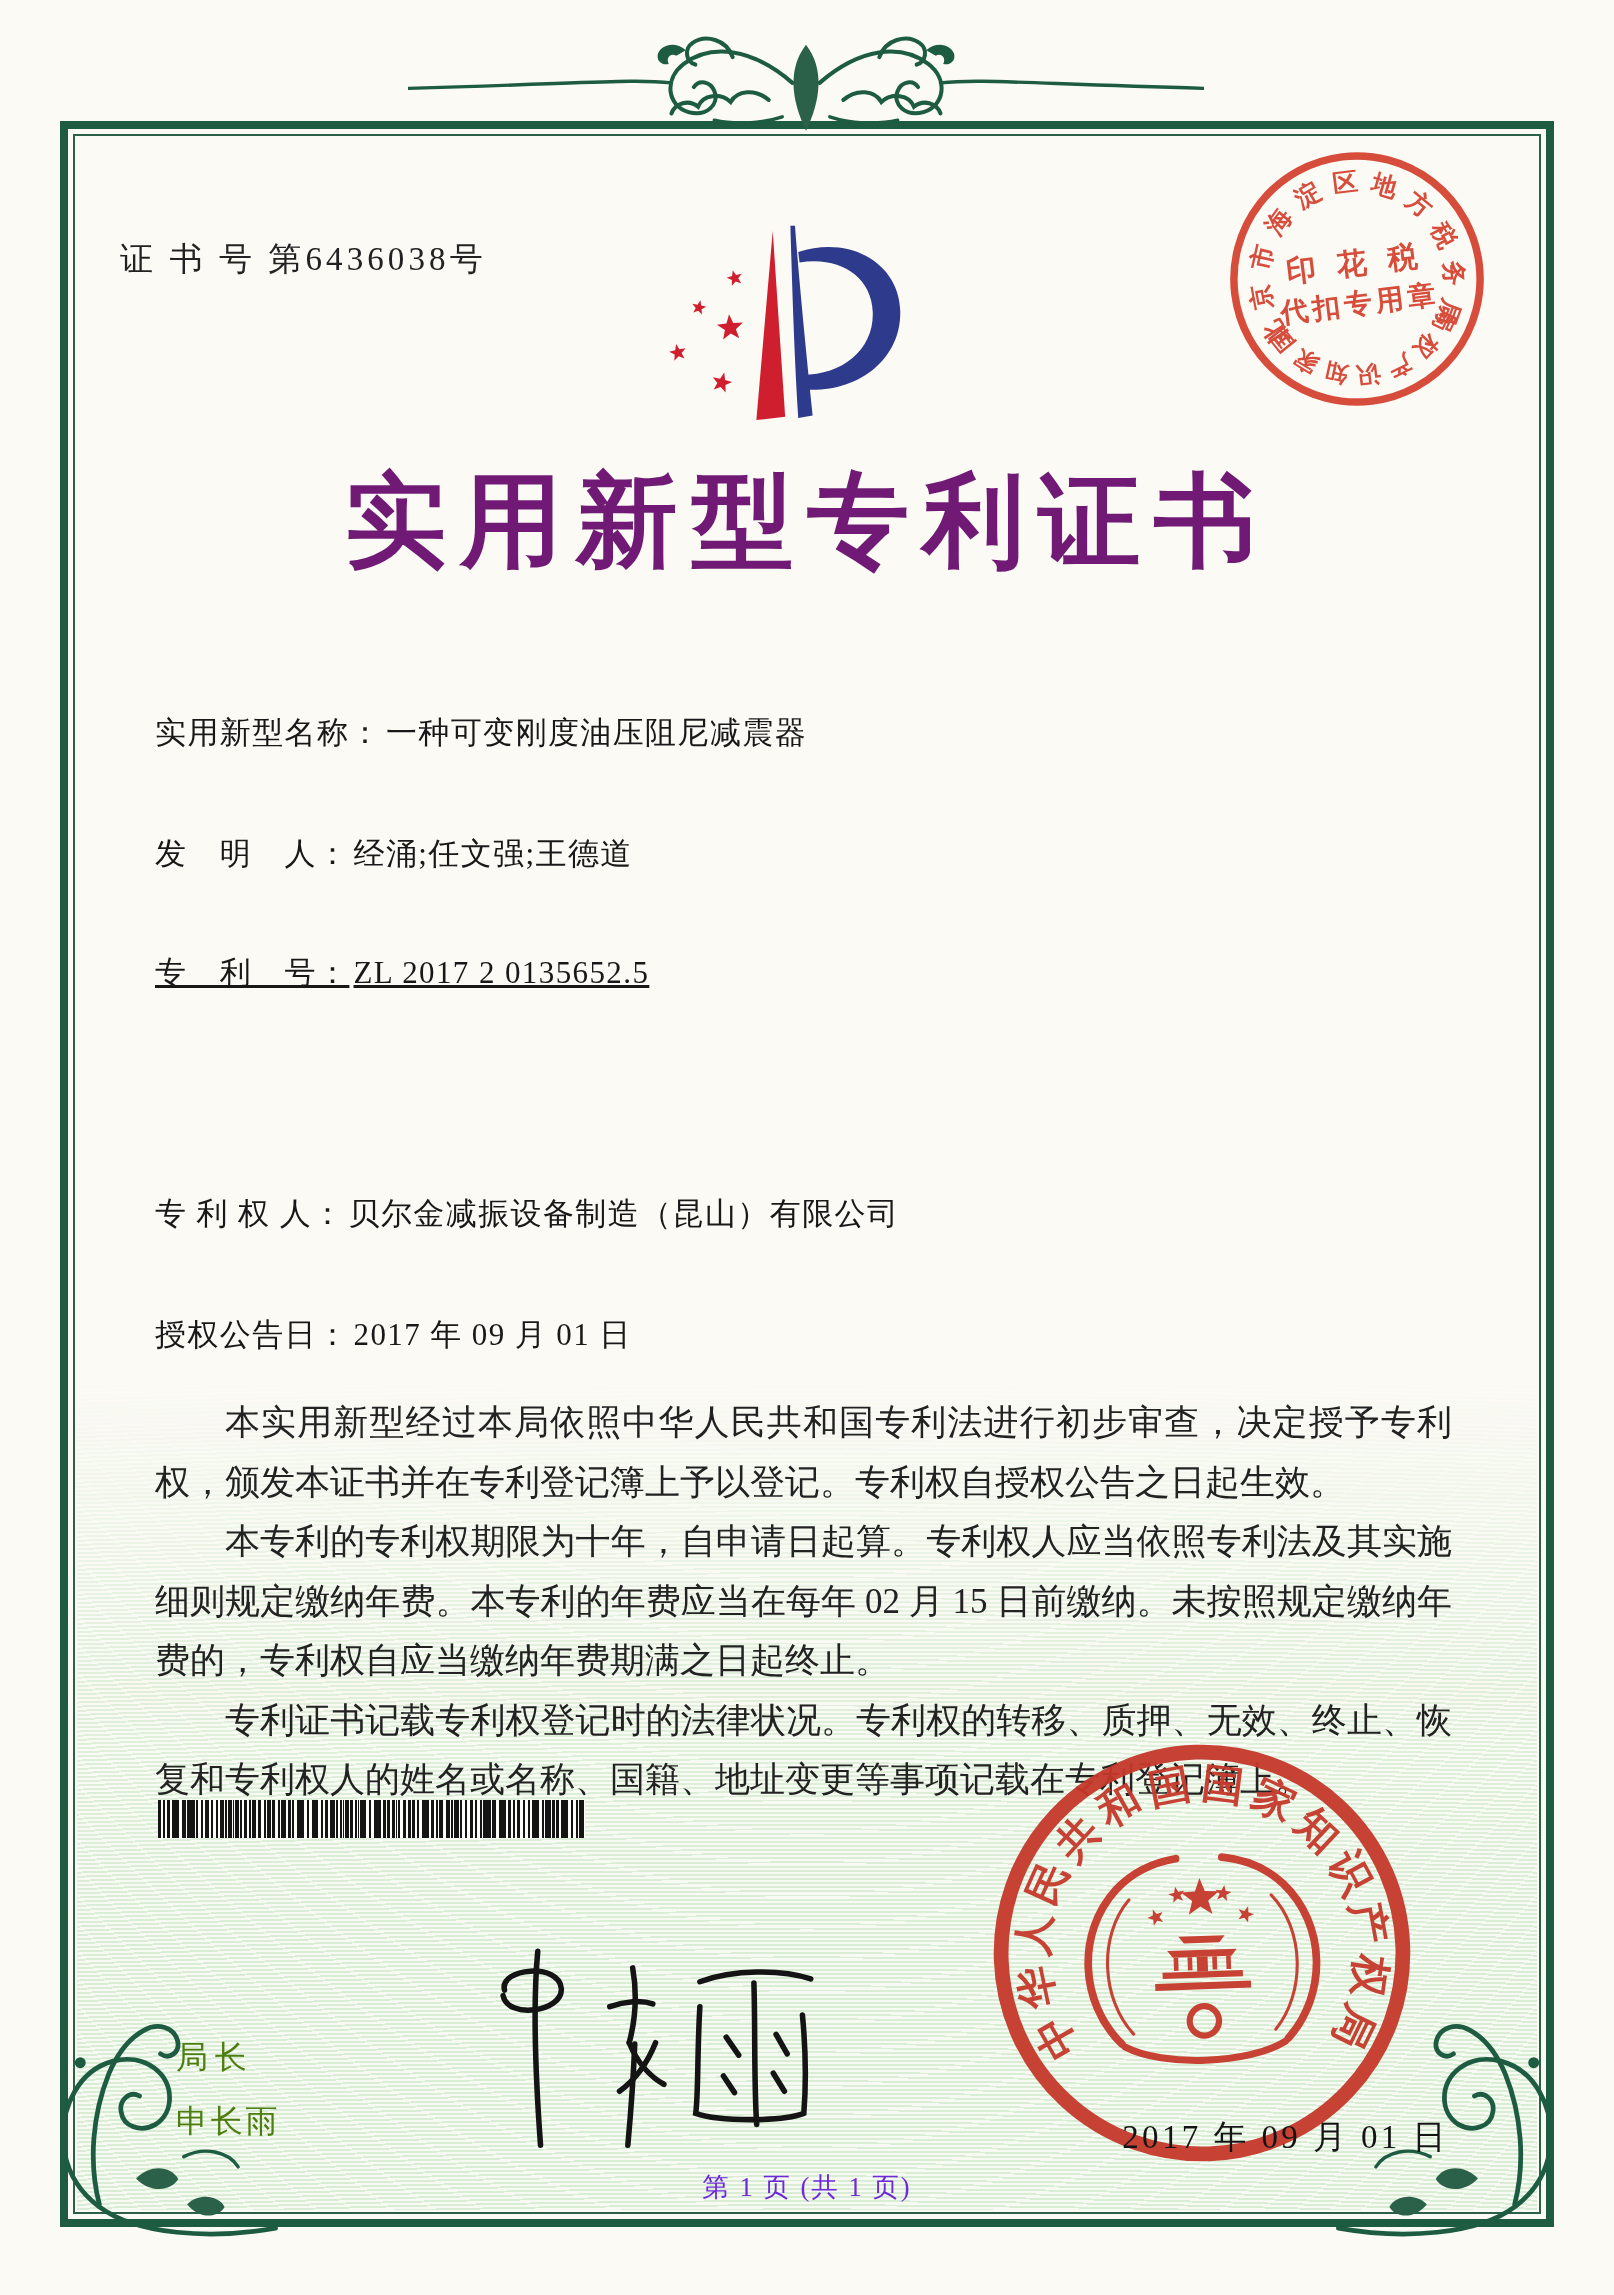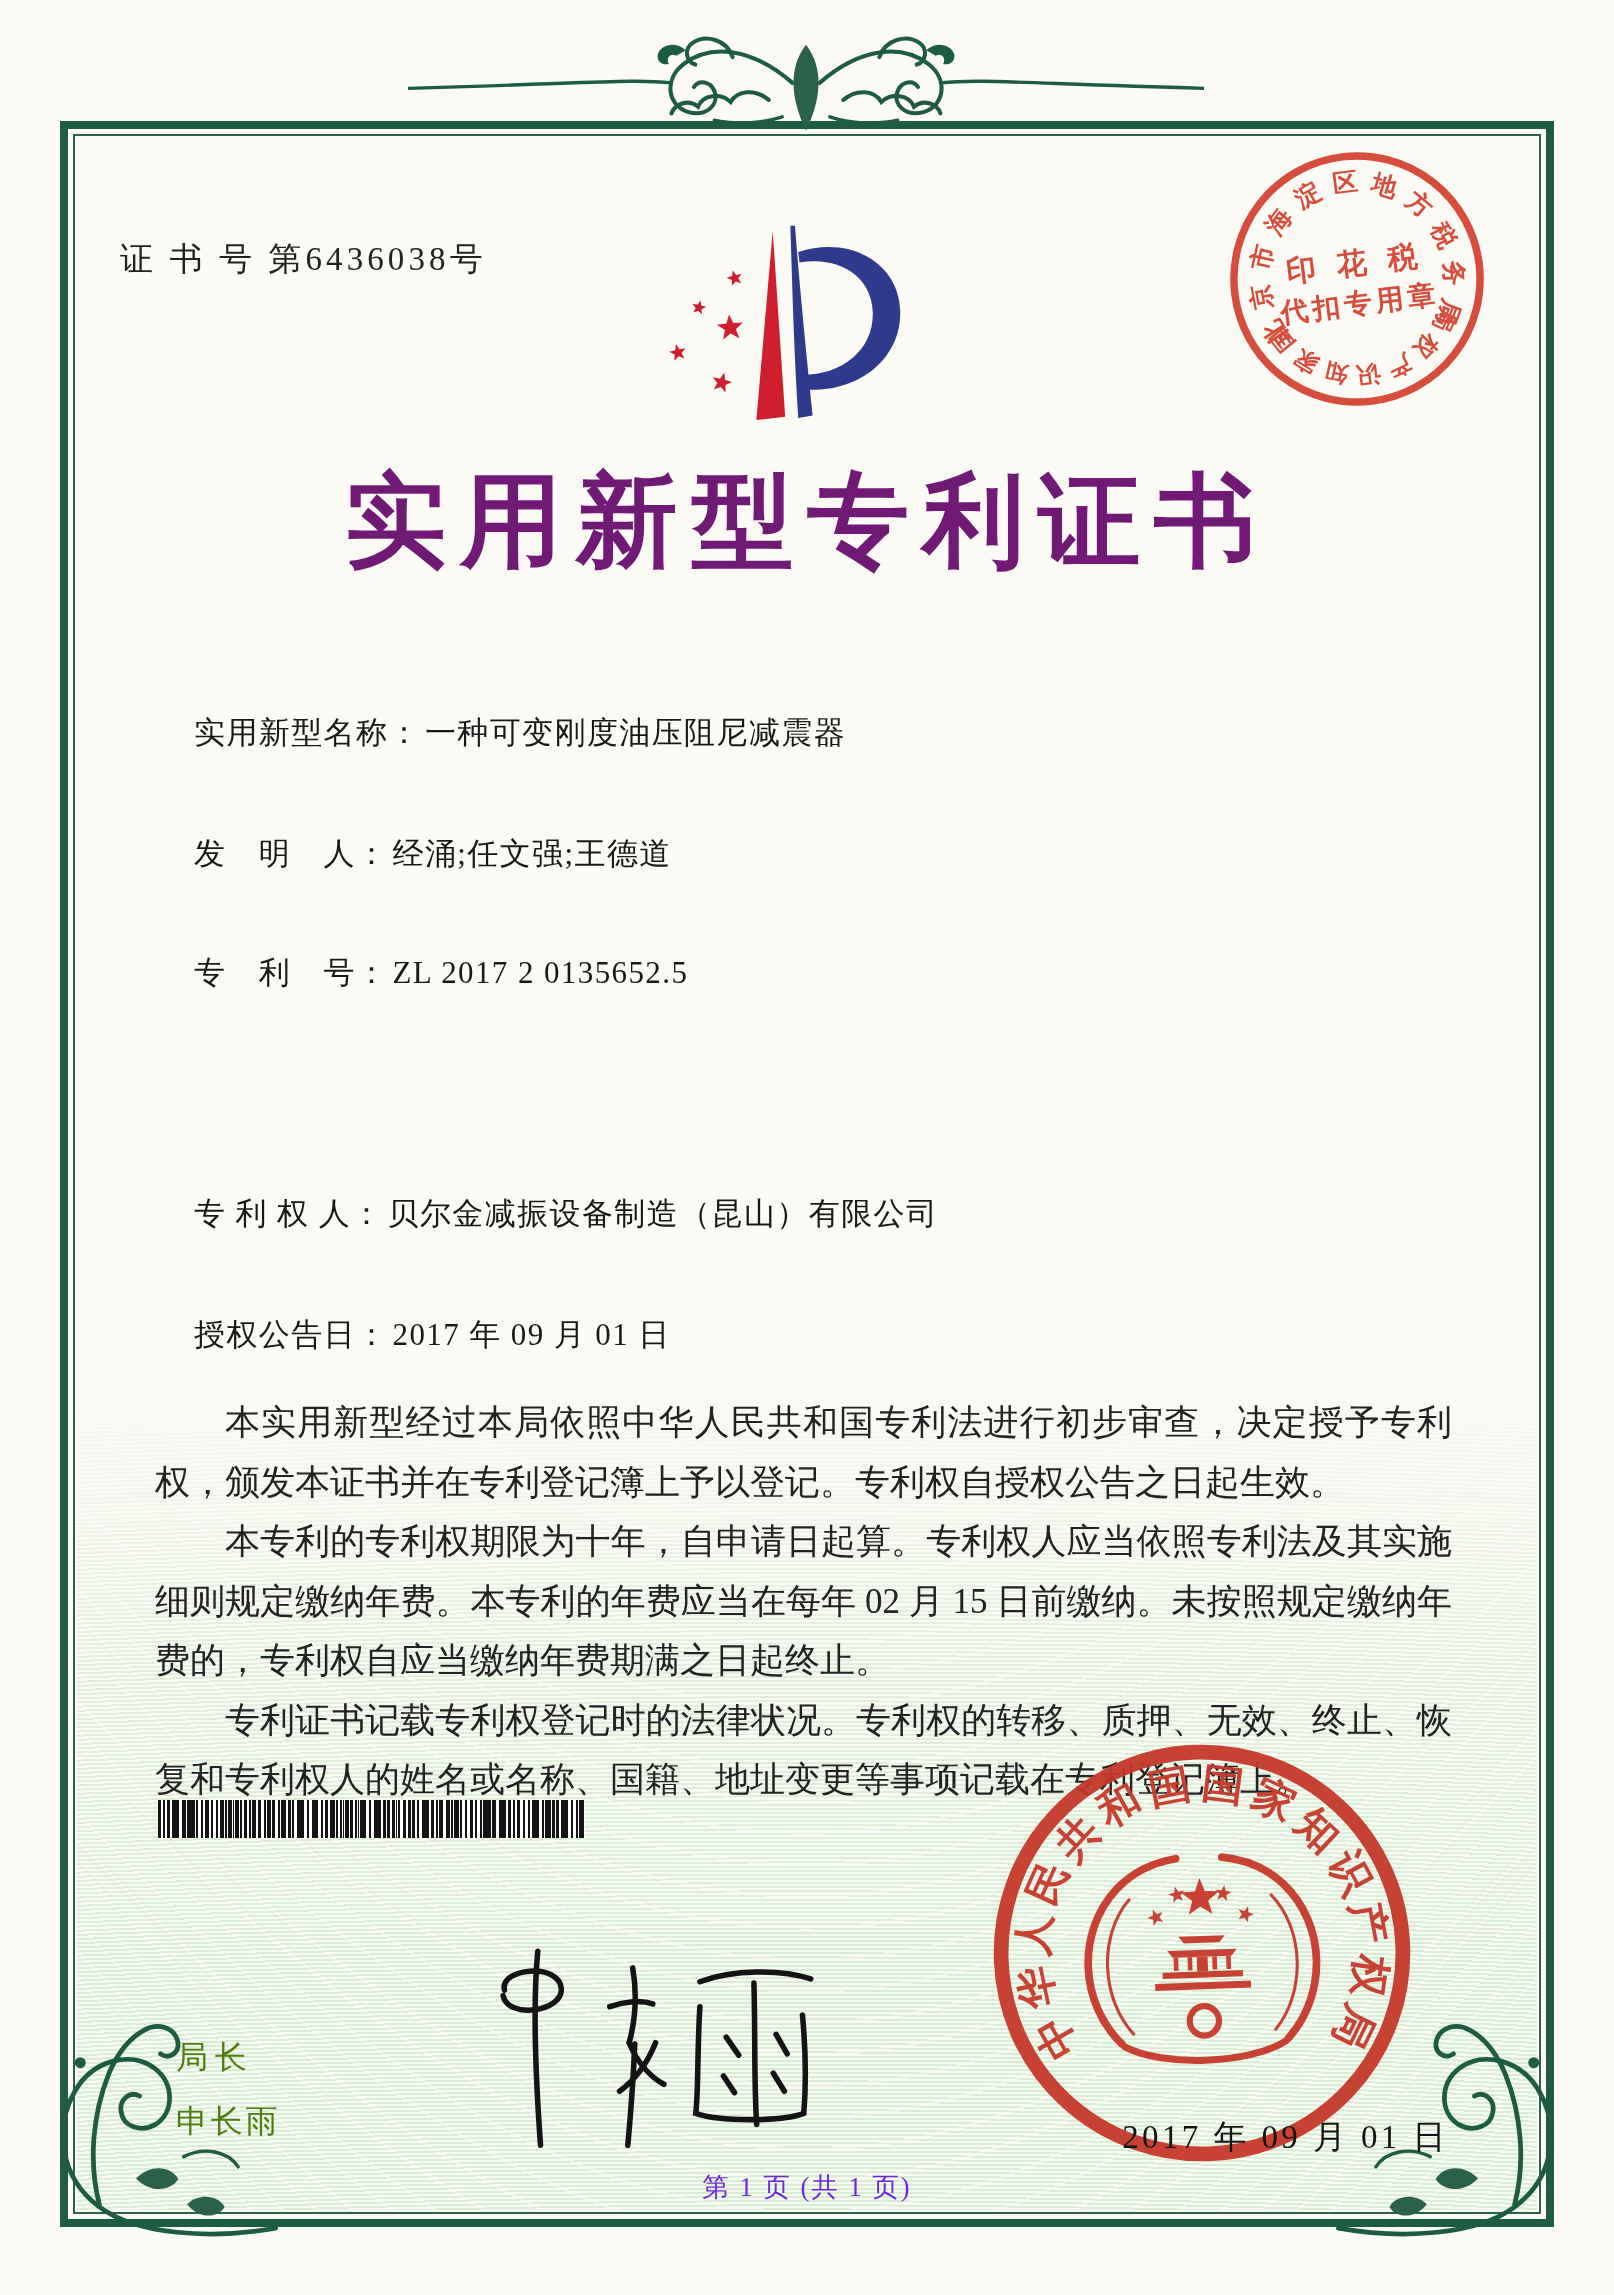--- a/index.html
+++ b/index.html
@@ -27,22 +27,22 @@
   #corner-left{left:34px; top:2000px; width:245px; height:252px;}
   #corner-right{right:34px; top:2000px; width:245px; height:252px; transform:scaleX(-1);}
   
   .cert-no{position:absolute; left:120px; top:237px; font-size:33px; letter-spacing:4.1px; color:#222; z-index:5;}
   #logo{position:absolute; left:623px; top:201px; width:306px; height:255px; z-index:5;}
   #tax-stamp{position:absolute; left:1221px; top:143px; width:272px; height:272px; transform:rotate(-7deg); z-index:5; opacity:.93;}
   .doc-title{position:absolute; left:0; right:0; top:454px; text-align:center;
     font-size:102px; font-weight:bold; letter-spacing:13.6px; color:#701a75; z-index:5;}
   
   .field{position:absolute; left:155px; font-size:31px; letter-spacing:1.4px; color:#181818; z-index:5; white-space:nowrap;}
-  .field .lbl{margin-right:4.1px;margin-left:39px;}
-  #f0{top:712px;} #f1{top:833px;} #f2{top:952px;} #f3{top:1072px;} #f4{top:1193px;} #f5{top:1314px;}
+  .field .lbl{margin-right:4.1px;}
+  #f0{top:712px;} #f1{top:833px;} #f2{top:952px;text-decoration:underline;} #f3{top:1072px;} #f4{top:1193px;} #f5{top:1314px;}
   
   .body-text{position:absolute; left:155px; right:162px; top:1393px; z-index:5;
     font-size:35px; line-height:1.7; color:#222; text-align:justify;}
   .body-text p{margin:0; text-indent:2em;}
   
   .barcode{position:absolute; left:158px; top:1800px; width:427px; height:38px; z-index:5;
     background-color:#fcfcf9;
     background-image:
       repeating-linear-gradient(90deg,#141414 0 2px,transparent 2px 4.8px),
       repeating-linear-gradient(90deg,#141414 0 1.4px,transparent 1.4px 8.8px),

